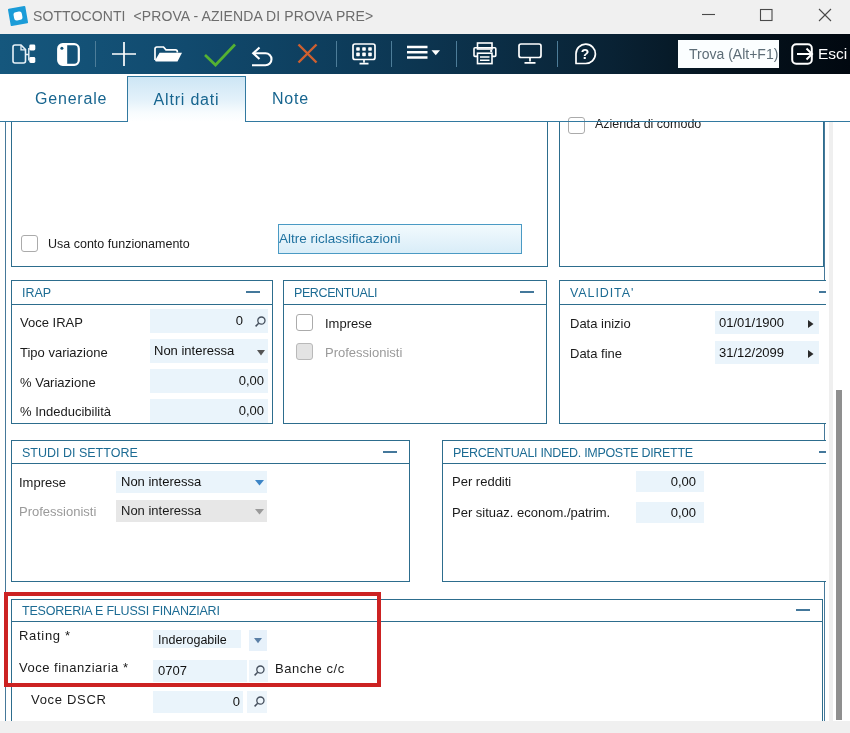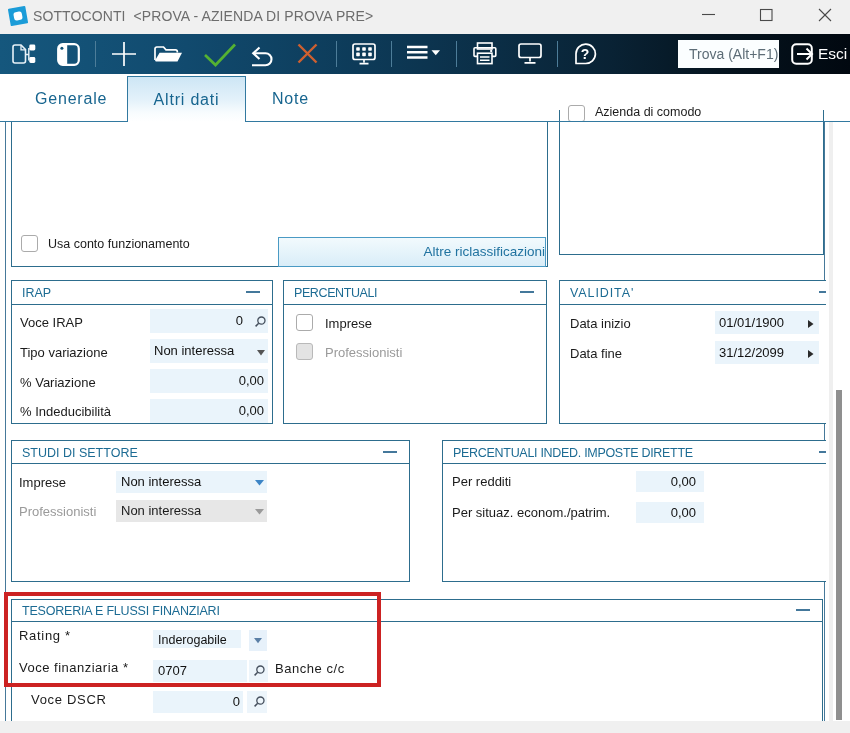--- a/index.html
+++ b/index.html
@@ -154,24 +154,24 @@
 </div>
 <div class="tabline" style="left:0;width:127px;"></div>
 <div class="tabline" style="left:246px;width:604px;"></div>
 
 <div class="abs" style="left:5px;top:122px;width:1px;height:599px;background:#46799a;"></div>
 <div class="abs" style="left:824px;top:122px;width:1px;height:599px;background:#46799a;"></div>
 
 <div class="box" style="left:11px;top:122px;width:537px;height:145px;border-top:none;">
   <div class="cb" style="left:9px;top:113px;"></div>
   <div class="lbl" style="left:36px;top:115px;font-size:12.5px;">Usa conto funzionamento</div>
-  <div class="abs" style="left:266px;top:115px;width:268px;height:30px;border:1px solid #4a9ac4;background:linear-gradient(180deg,#f2fafd 0%,#d9edf8 100%);text-align:right;line-height:28px;font-size:13.5px;color:#2173a0;">Altre riclassificazioni</div>
-</div>
-
-<div class="box" style="left:559px;top:110px;width:265px;height:145px;border-top:none;">
+  <div class="abs" style="left:266px;top:102px;width:244px;height:30px;border:1px solid #4a9ac4;background:linear-gradient(180deg,#f2fafd 0%,#d9edf8 100%);text-align:left;line-height:28px;font-size:13.5px;color:#2173a0;">Altre riclassificazioni</div>
+</div>
+
+<div class="box" style="left:559px;top:122px;width:265px;height:145px;border-top:none;">
   <div class="cb" style="left:8px;top:-5px;"></div>
   <div class="lbl" style="left:35px;top:-5px;font-size:12.5px;">Azienda di comodo</div>
 </div>
 
 <div class="box" style="left:11px;top:280px;width:262px;height:144px;">
   <div class="bhead">
       <div class="btitle">IRAP</div>
       <div class="bminus"></div>
     </div>
   <div class="lbl" style="left:8px;top:34px;">Voce IRAP</div>

